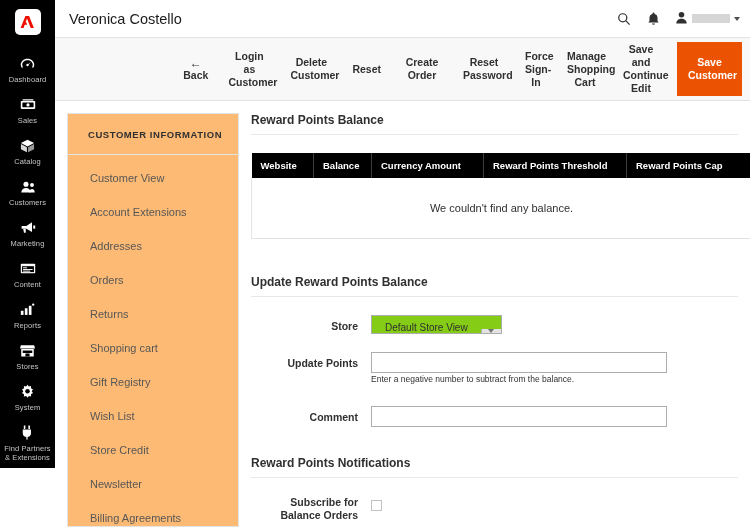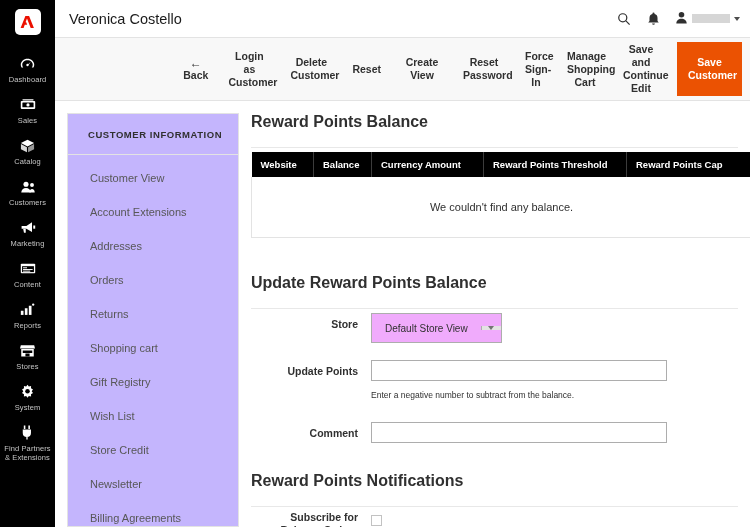--- a/index.html
+++ b/index.html
@@ -8,21 +8,21 @@
     width: 750px; height: 527px;
     overflow: hidden;
     background: #ffffff;
     font-family: "Liberation Sans", sans-serif;
     color: #303030;
   }
   .app { display: flex; width: 750px; height: 527px; position: relative; }
 
   
   .gnav {
-    width: 55px; height: 527px;
+    width: 55px; height: 468px;
     background: #000000;
     flex: 0 0 55px;
     display: flex; flex-direction: column;
     align-items: center;
     padding-top: 6px;
   }
   .logo-box {
     width: 26px; height: 26px;
     background: #ffffff;
     border-radius: 5px;
@@ -101,21 +101,21 @@
     margin-left: 8px;
     border-radius: 0;
   }
 
   
   .content { flex: 1; display: flex; padding: 12px 12px 0 12px; gap: 12px; min-height: 0; overflow: hidden; }
 
   
   .cinfo {
     width: 172px; flex: 0 0 172px;
-    background: #c4b5fd;
+    background: #fdba74;
     border: 1px solid #e3e3e3;
     align-self: flex-start;
     max-height: 100%;
   }
   .cinfo-title {
     font-size: 9.5px; font-weight: bold;
     letter-spacing: 0.55px;
     color: #303030;
     padding: 15px 0 14px 20px;
     border-bottom: 1px solid #e3e3e3;
@@ -129,24 +129,24 @@
     padding: 11px 10px 11px 22px;
     cursor: pointer;
     text-decoration: none;
     line-height: 12px;
   }
 
   
   .main { flex: 1; min-width: 0; padding-left: 0px; }
 
   .section-title {
-    font-size: 16px; font-weight: bold; color: #303030;
-    padding-bottom: 16px;
+    font-size: 12px; font-weight: bold; color: #303030;
+    padding-bottom: 7px;
     border-bottom: 1px solid #e8e8e8;
-    margin-bottom: 4px;
+    margin-bottom: 18px;
   }
   .section-title.second { margin-top: 36px; }
 
   
   table.rp-grid { width: 100%; border-collapse: collapse; table-layout: fixed; }
   table.rp-grid th {
     background: #000000; color: #ffffff;
     font-size: 9.5px; font-weight: bold;
     text-align: left;
     padding: 7px 0 7px 9px;
@@ -174,23 +174,23 @@
     font-size: 10.5px; font-weight: bold;
     color: #303030;
     line-height: 13px;
     padding-top: 5px;
     padding-right: 13px;
   }
   .field-ctl { flex: 1; min-width: 0; }
   .select-wrap {
     display: inline-flex;
     border: 1px solid #adadad;
-    background: #f0abfc;
-    height: 30px;
-    align-items: center;
+    background: #84cc16;
+    height: 19px;
+    align-items: flex-end;
   }
   .select-val {
     font-size: 10px; color: #303030;
     padding: 0 13px; display: flex; align-items: center;
     min-width: 88px; justify-content: center;
   }
   .select-arrow {
     width: 20px; background: #e3e3e3; border-left: 1px solid #adadad;
     display: flex; align-items: center; justify-content: center;
   }
@@ -205,21 +205,21 @@
     display: block;
     width: 296px; height: 21px;
     border: 1px solid #adadad;
     background: #ffffff;
     font-family: "Liberation Sans", sans-serif;
     font-size: 10.5px;
     color: #303030;
     padding: 0 6px;
     outline: none;
   }
-  .field-note { font-size: 8.5px; color: #303030; margin-top: 9px; line-height: 11px; }
+  .field-note { font-size: 8.5px; color: #303030; margin-top: 1px; line-height: 11px; }
   .cbx {
     width: 11px; height: 11px;
     border: 1px solid #c2c2c2;
     background: #ffffff;
     display: block;
     margin-top: 4px;
     cursor: pointer;
   }
   .label-multiline { padding-top: 0px; }
 </style>
@@ -384,21 +384,21 @@
     </header>
 
     <div class="pageactions">
       <button class="pa-btn back">
         <span class="arrow">←</span>
         <span>Back</span>
       </button>
       <button class="pa-btn">Login as Customer</button>
       <button class="pa-btn">Delete Customer</button>
       <button class="pa-btn">Reset</button>
-      <button class="pa-btn">Create View</button>
+      <button class="pa-btn">Create Order</button>
       <button class="pa-btn">Reset Password</button>
       <button class="pa-btn" style="max-width:42px;">Force Sign-In</button>
       <button class="pa-btn" style="max-width:56px;">Manage Shopping Cart</button>
       <button class="pa-btn" style="max-width:56px;">Save and Continue Edit</button>
       <button class="pa-btn primary">Save Customer</button>
     </div>
 
     <div class="content">
 
       <aside class="cinfo">

